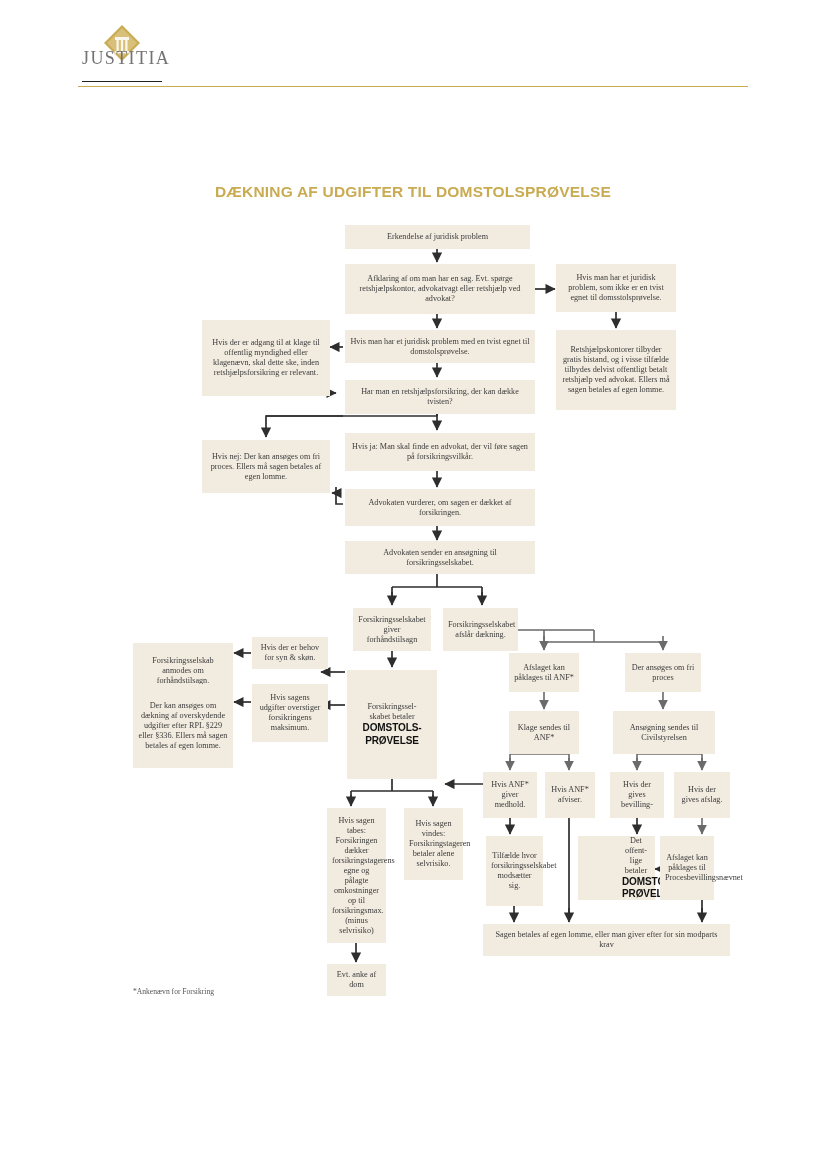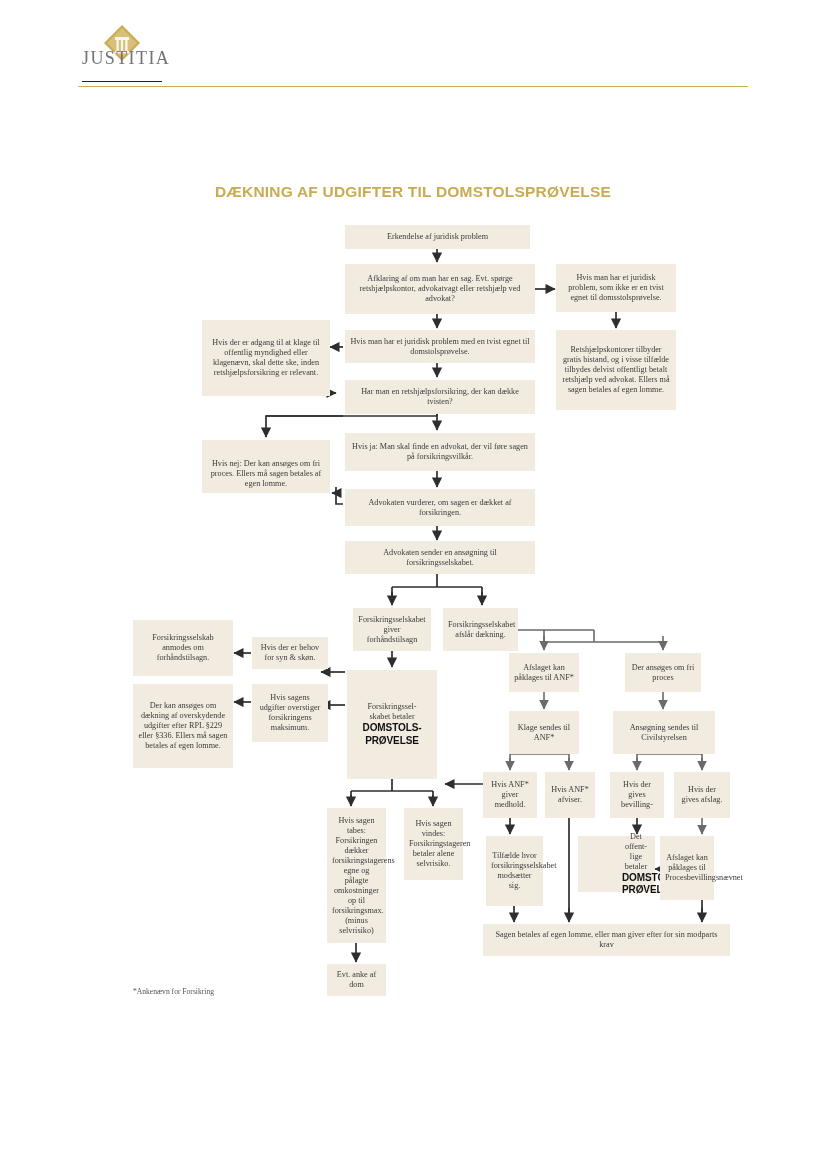--- a/index.html
+++ b/index.html
@@ -221,21 +221,21 @@
       </div>
 
     <div class="node fs9" style="left:345px;top:330px;width:190px;height:33px;">
       <span>Hvis man har et juridisk problem med en tvist egnet til domstolsprøvelse.</span>
       </div>
 
     <div class="node fs9" style="left:345px;top:380px;width:190px;height:34px;">
       <span>Har man en retshjælpsforsikring, der kan dække tvisten?</span>
       </div>
 
-    <div class="node fs9" style="left:202px;top:440px;width:128px;height:53px;align-items:flex-end;">
+    <div class="node fs9" style="left:202px;top:440px;width:128px;height:53px;">
       <span>Hvis nej: Der kan ansøges om fri proces. Ellers må sagen betales af egen lomme.</span>
       </div>
 
     <div class="node fs9" style="left:345px;top:433px;width:190px;height:38px;">
       <span>Hvis ja: Man skal finde en advokat, der vil føre sagen på forsikringsvilkår.</span>
       </div>
 
     <div class="node fs9" style="left:345px;top:489px;width:190px;height:37px;">
       <span>Advokaten vurderer, om sagen er dækket af forsikringen.</span>
       </div>
@@ -245,21 +245,21 @@
       </div>
 
     <div class="node fs9" style="left:353px;top:608px;width:78px;height:43px;">
       <span>Forsikringsselskabet giver forhåndstilsagn</span>
       </div>
 
     <div class="node fs9" style="left:443px;top:608px;width:75px;height:43px;">
       <span>Forsikringsselskabet afslår dækning.</span>
       </div>
 
-    <div class="node fs9" style="left:133px;top:620px;width:100px;height:56px;">
+    <div class="node fs9" style="left:133px;top:643px;width:100px;height:56px;">
       <span>Forsikringsselskab anmodes om forhåndstilsagn.</span>
       </div>
 
     <div class="node fs9" style="left:252px;top:637px;width:76px;height:32px;">
       <span>Hvis der er behov for syn &amp; skøn.</span>
       </div>
 
     <div class="node fs9" style="left:133px;top:684px;width:100px;height:84px;">
       <span>Der kan ansøges om dækning af overskydende udgifter efter RPL §229 eller §336. Ellers må sagen betales af egen lomme.</span>
       </div>
@@ -304,21 +304,21 @@
       </div>
 
     <div class="node fs9" style="left:674px;top:772px;width:56px;height:46px;">
       <span>Hvis der gives afslag.</span>
       </div>
 
     <div class="node fs9" style="left:486px;top:836px;width:57px;height:70px;">
       <span>Tilfælde hvor forsikringsselskabet modsætter sig.</span>
       </div>
 
-    <div class="node fs9" style="left:578px;top:836px;width:77px;height:56px;flex-direction:column;justify-content:center;padding-left:44px;">
+    <div class="node fs9" style="left:578px;top:836px;width:77px;height:64px;flex-direction:column;justify-content:center;padding-left:44px;">
       <span>Det offent-</span>
       <span>lige betaler</span>
       <span class="bold-line">DOMSTOLS-</span>
       <span class="bold-line">PRØVELSE</span>
     </div>
 
     <div class="node fs9" style="left:660px;top:836px;width:54px;height:64px;">
       <span>Afslaget kan påklages til Procesbevillingsnævnet</span>
       </div>
 

